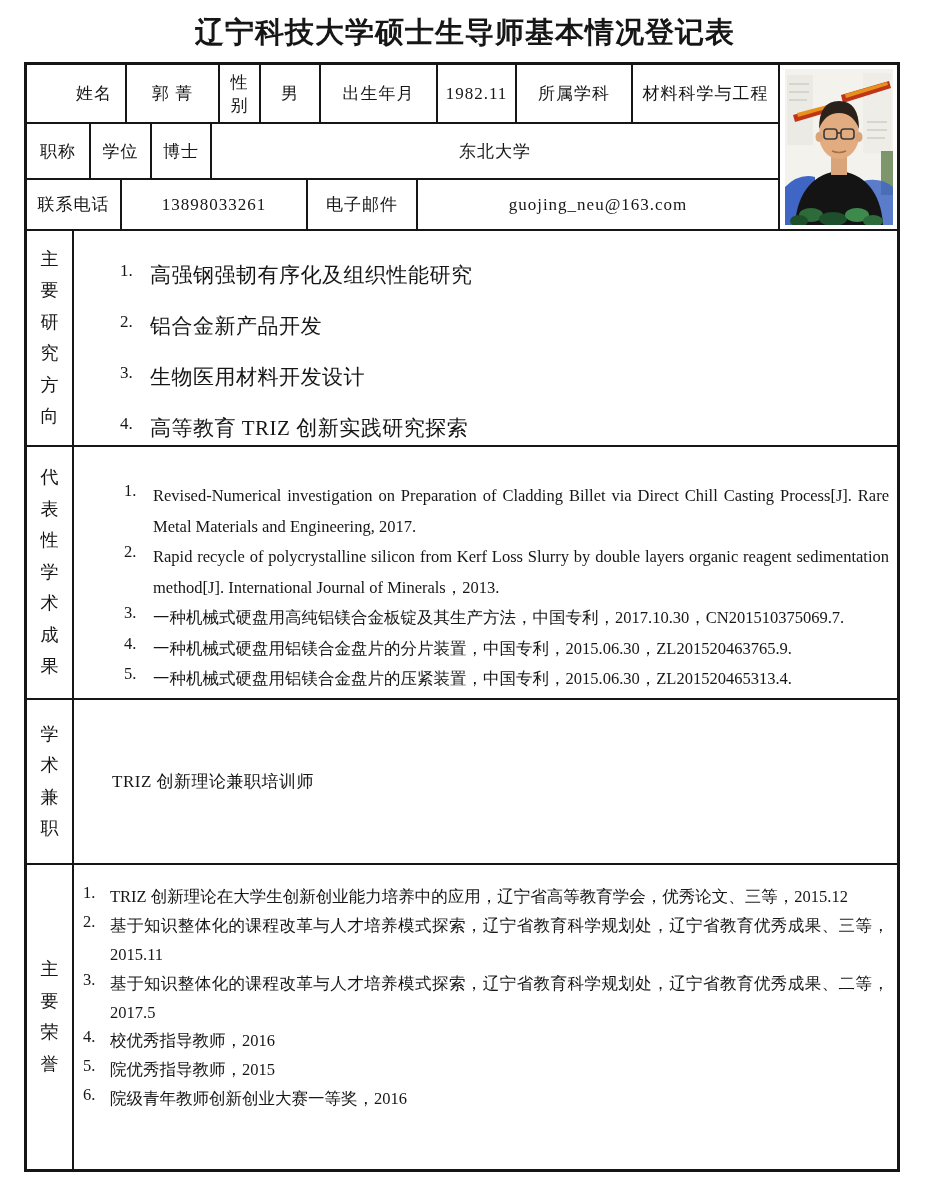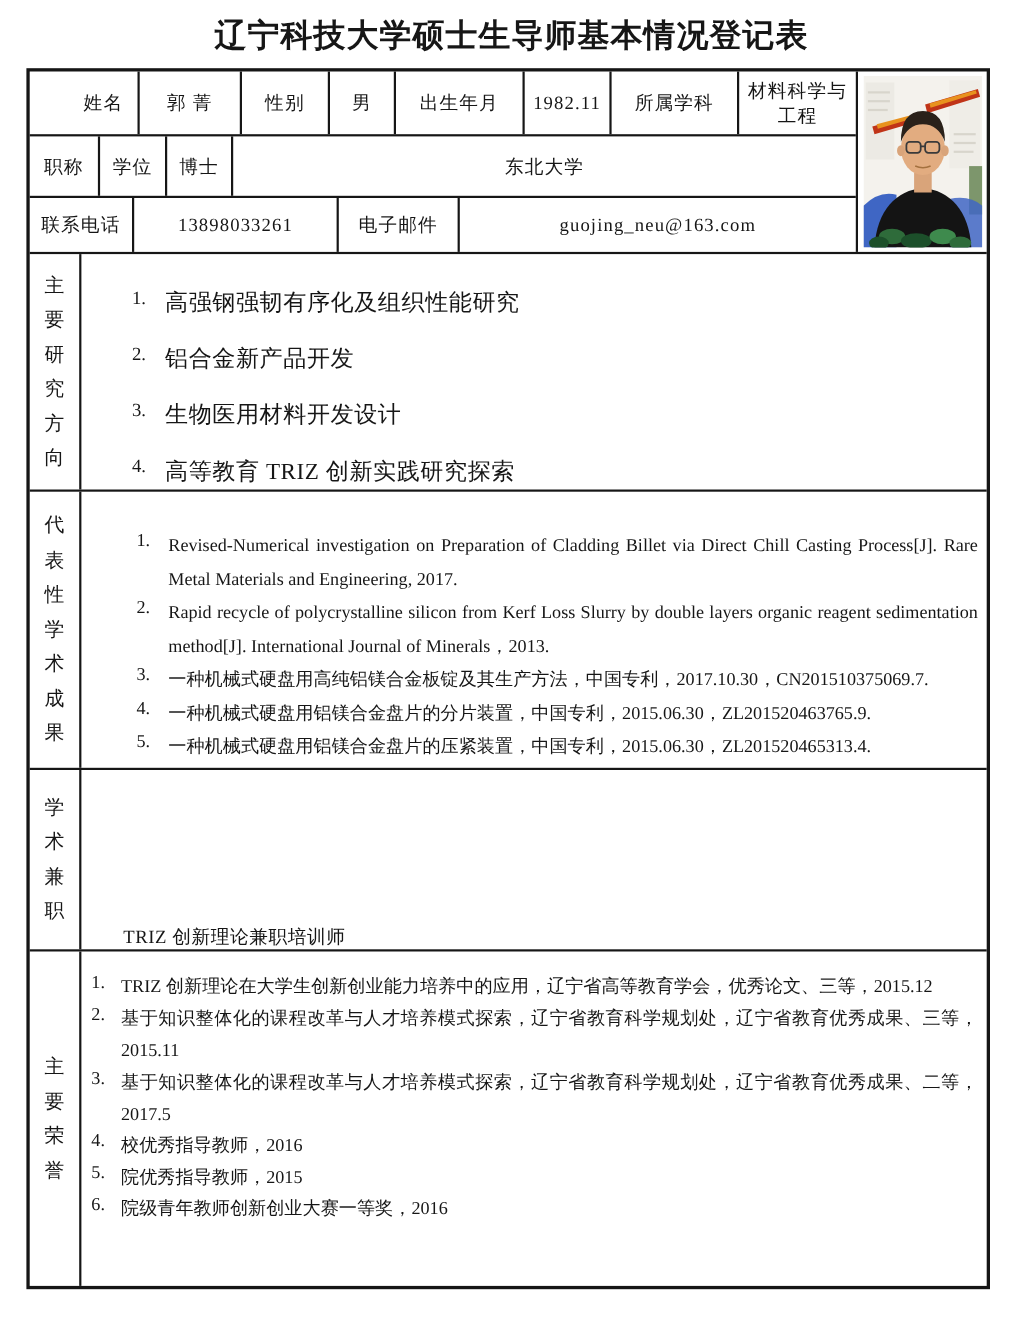--- a/index.html
+++ b/index.html
@@ -57,40 +57,40 @@
   .list-item { display:flex; align-items:flex-start; }
   .li-num { flex:none; font-size:16.5px; }
   .li-text { flex:1; font-size:16.5px; }
   .research-list { padding:30px 24px 0 46px; }
   .research-list .list-item { margin-bottom:23px; }
   .research-list .li-num { width:30px; font-size:17px; }
   .research-list .li-text { font-size:21px; letter-spacing:0.5px; }
   .achieve-list { padding:34px 8px 0 50px; }
   .achieve-list .li-num { width:29px; }
   .achieve-list .li-text { line-height:1.85; text-align:justify; }
-  .parttime-content { display:flex; align-items:flex-end; padding-left:38px; }
+  .parttime-content { display:flex; align-items:center; padding-left:38px; }
   .parttime-text { font-size:17px; letter-spacing:0.5px; }
   .honors-list { padding:18px 8px 0 9px; }
   .honors-list .li-num { width:27px; }
   .honors-list .li-text { line-height:1.75; text-align:justify; }
 </style>
 </head>
 <body>
 
 <div class="doc-title">辽宁科技大学硕士生导师基本情况登记表</div>
 
 <div class="form">
 
   <div class="header">
     <div class="header-left">
 
       <div class="hrow hrow1">
         <div class="c" style="width:64px">姓名</div>
         <div class="c" style="width:93px">郭  菁</div>
-        <div class="c" style="width:80px">性别</div>
+        <div class="c" style="width:41px">性别</div>
         <div class="c" style="width:60px">男</div>
         <div class="c" style="width:117px">出生年月</div>
         <div class="c" style="width:79px">1982.11</div>
         <div class="c" style="width:116px">所属学科</div>
         <div class="c" style="flex:1">材料科学与工程</div>
       </div>
 
       <div class="hrow hrow2">
         <div class="c" style="width:64px">职称</div>
         <div class="c" style="width:61px">学位</div>

